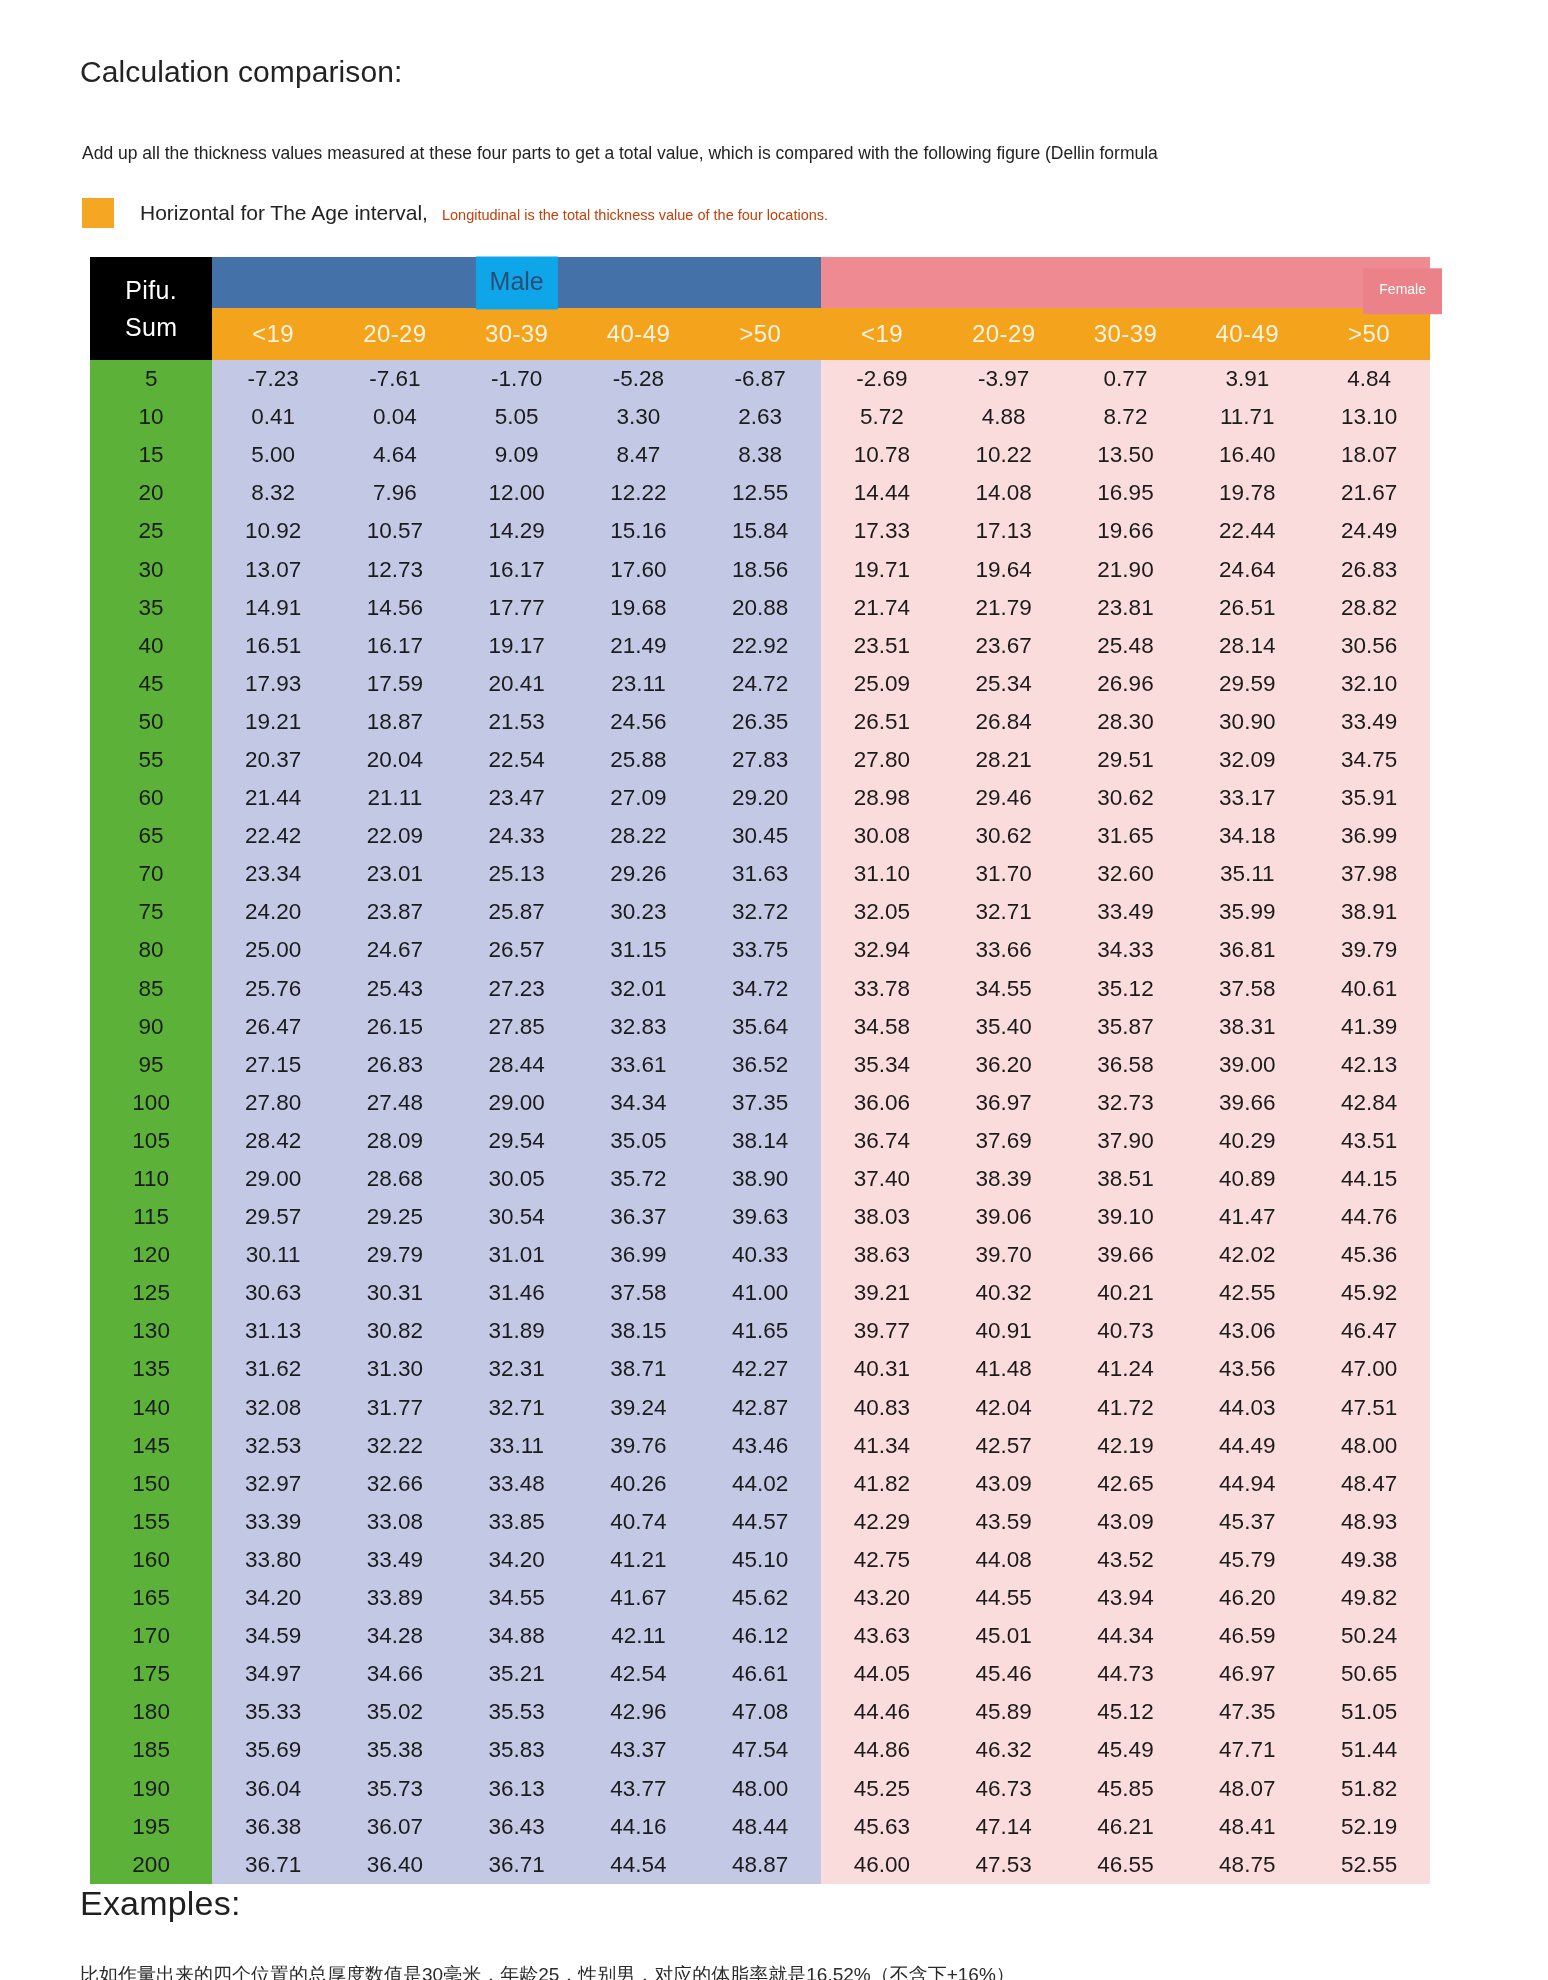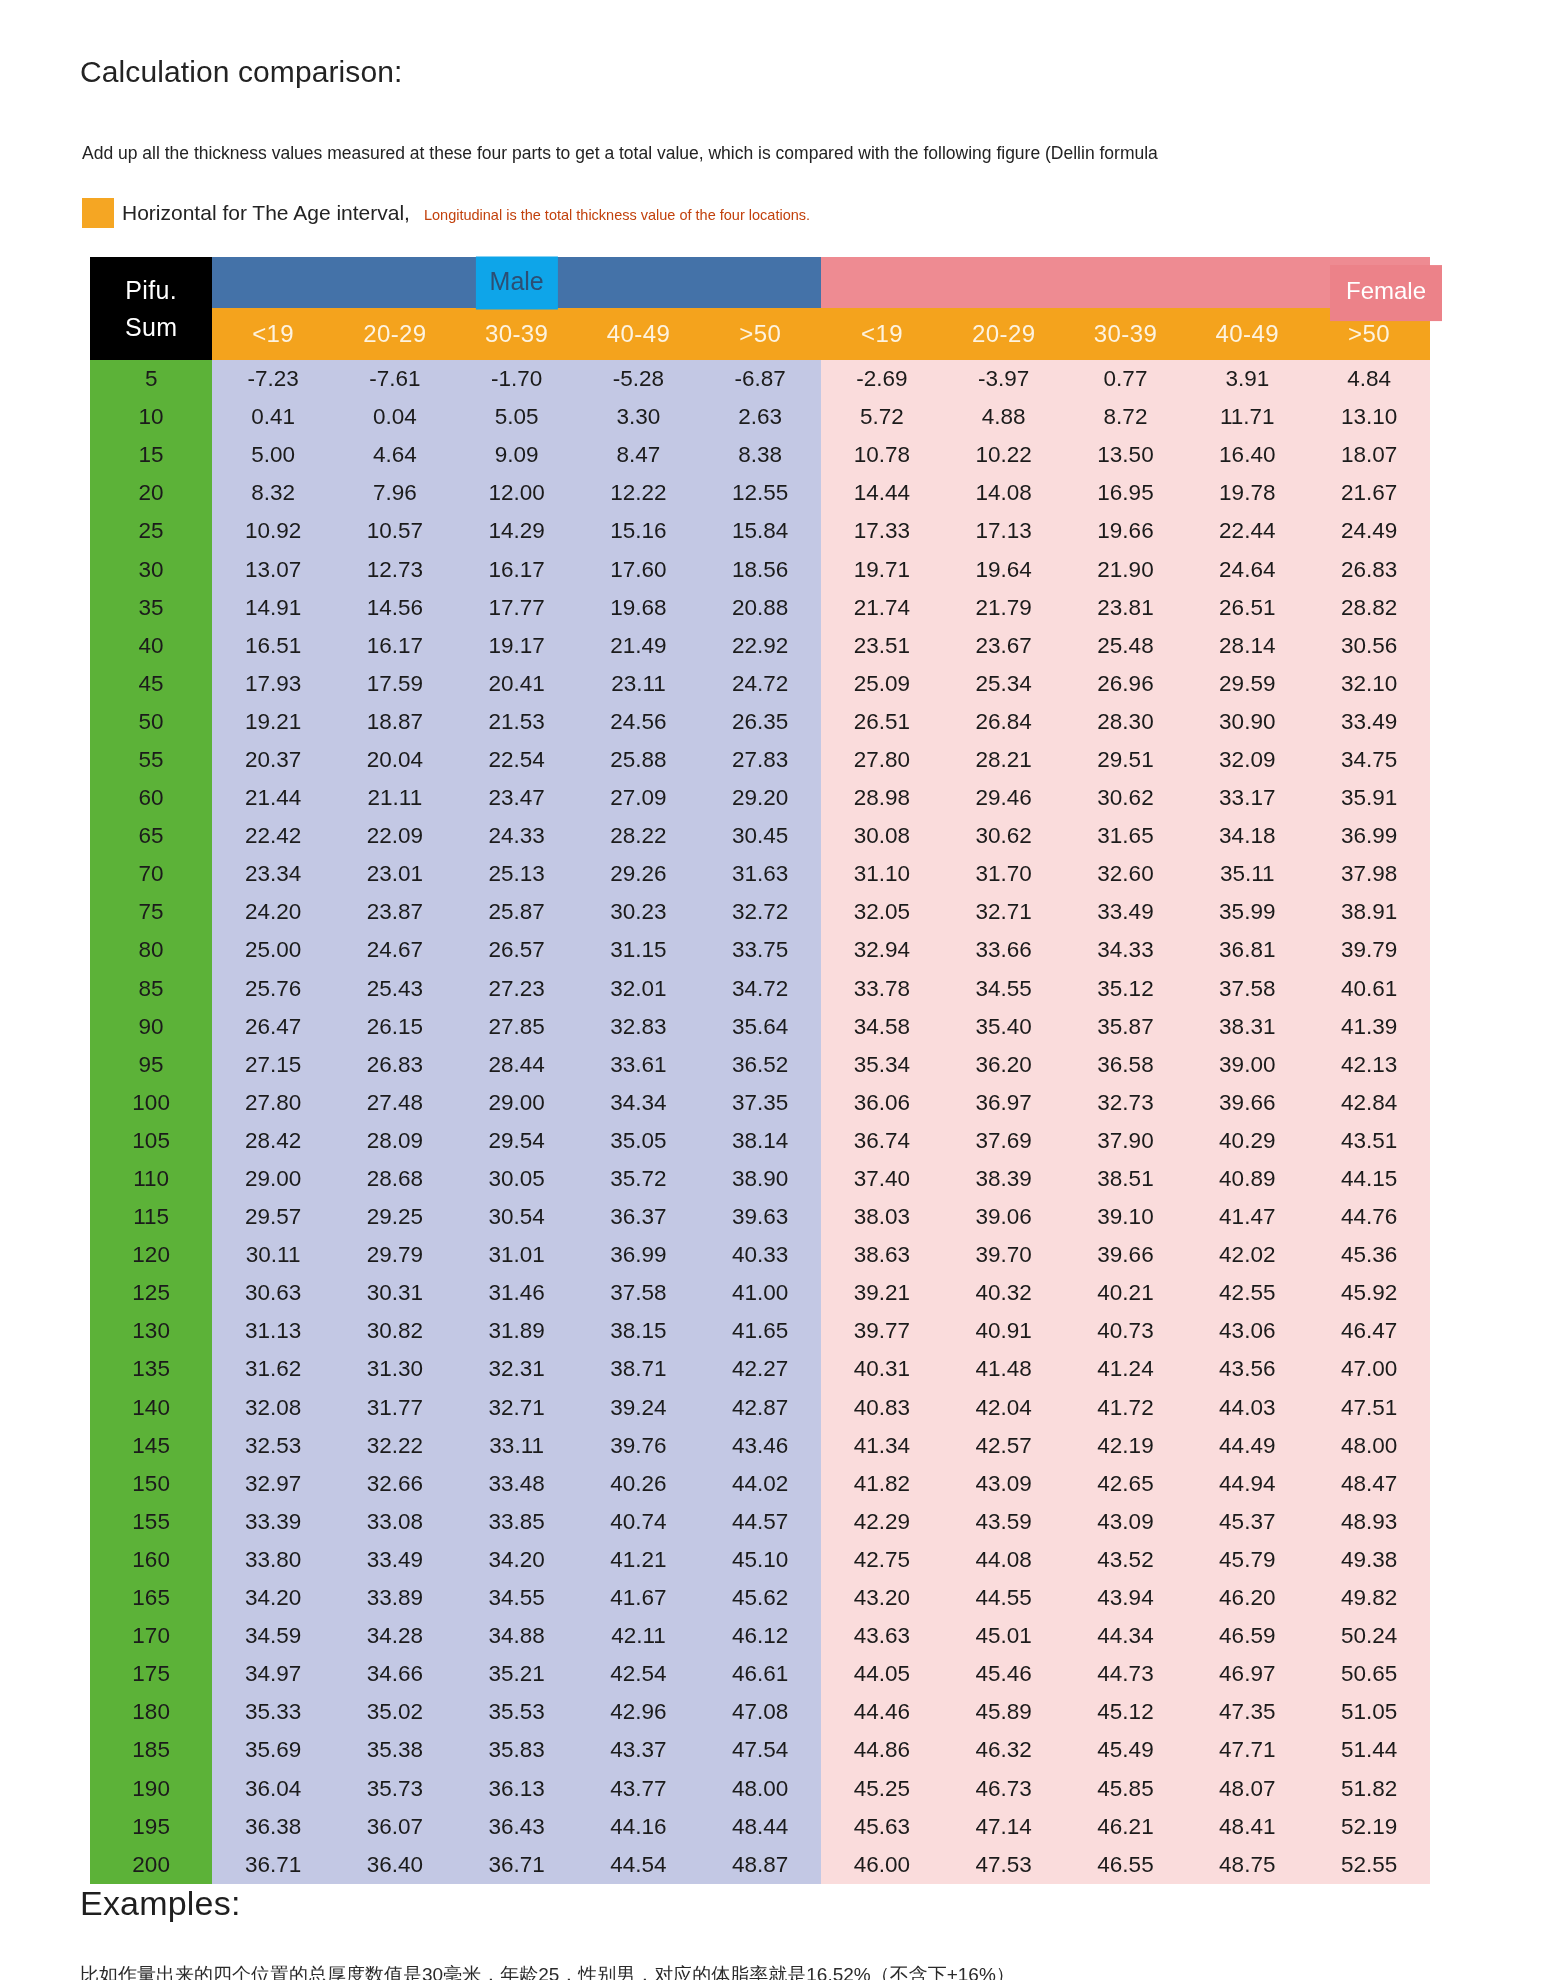--- a/index.html
+++ b/index.html
@@ -55,21 +55,21 @@
     align-items: center;
   }
   .legend-swatch {
     width: 32px;
     height: 30px;
     background: #f5a623;
     display: inline-block;
     flex: 0 0 auto;
   }
   .legend-main {
-    margin-left: 8px;
+    margin-left: 26px;
     font-size: 21px;
     color: #232323;
     white-space: nowrap;
   }
   .legend-sub {
     margin-left: 14px;
     font-size: 14.5px;
     color: #c2410c;
     white-space: nowrap;
     position: relative;
@@ -119,21 +119,21 @@
     font-size: 25px;
     line-height: 1;
     padding: 12px 14px 16px 14px;
     color: #2c4e74;
     background: #0ea5e9;
     white-space: nowrap;
   }
   .hd-female .chip {
     color: #ffffff;
     background: #ec8289;
-    font-size: 24px;
+    font-size: 14px;
     left: auto;
     right: -12px;
     transform: translate(0, -32%);
     padding: 14px 16px 18px 16px;
   }
 
   
   .hd-sum {
     background: #000000;
     color: #ffffff;

